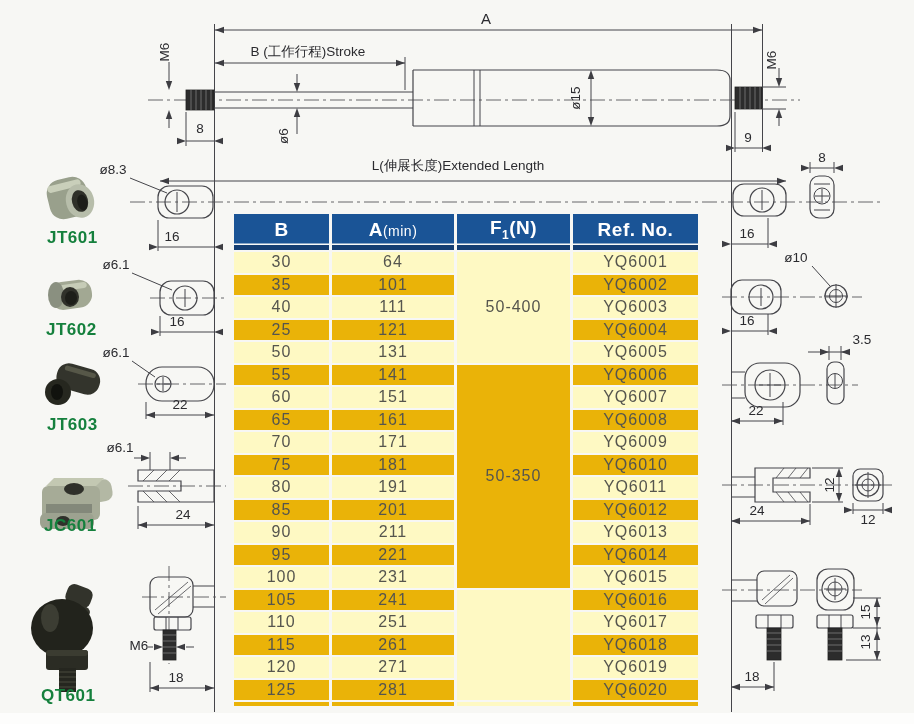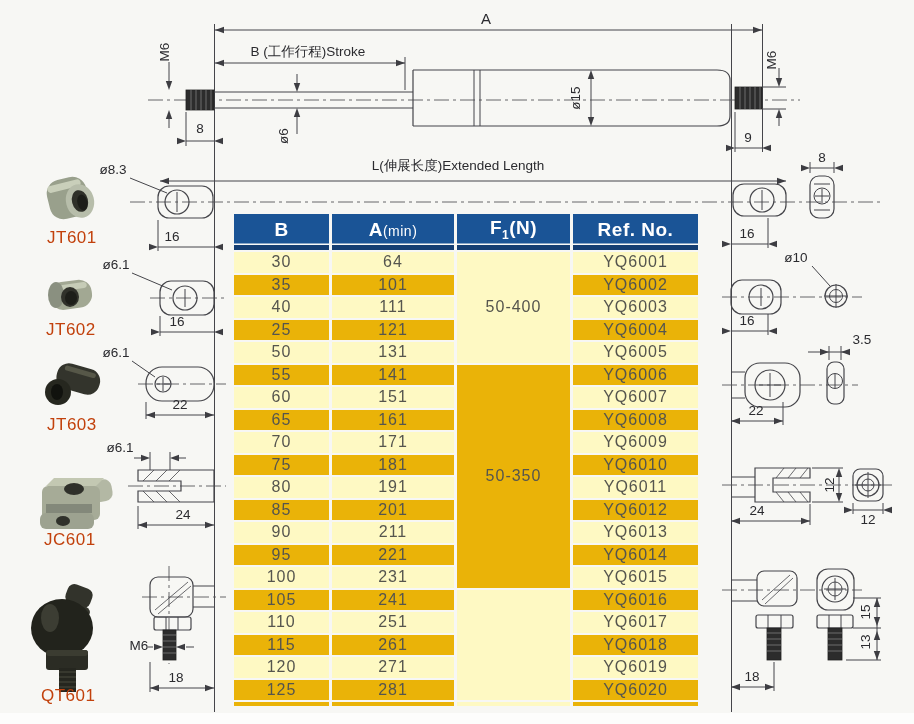--- a/index.html
+++ b/index.html
@@ -12,21 +12,21 @@
   svg text{fill:#2b2b2f;font-size:13.5px;font-family:"Liberation Sans",sans-serif}
   svg text.t{text-anchor:middle}
   svg text.big{font-size:15px}
   .ln{stroke:#45454a;stroke-width:1;fill:none}
   .ln2{stroke:#45454a;stroke-width:1.2;fill:none}
   .cl{stroke:#55555a;stroke-width:.9;fill:none;stroke-dasharray:15 4 3 4}
   .hat{stroke:#45454a;stroke-width:.8;fill:none}
   .thr{fill:#2c2c2c;stroke:#222;stroke-width:.8}
   .ridge{stroke:#7d7d7d;stroke-width:.8}
   .ar{fill:#3d3d42;stroke:none}
-  .plabel{position:absolute;font-size:17px;font-weight:400;color:#c2410c;letter-spacing:.5px}
+  .plabel{position:absolute;font-size:17px;font-weight:700;color:#15803d;letter-spacing:.5px}
   table.spec{
     position:absolute;left:231px;top:212px;
     border-collapse:separate;border-spacing:3px 2px;table-layout:fixed;
   }
   table.spec col.c1{width:95px}
   table.spec col.c2{width:122px}
   table.spec col.c3{width:113px}
   table.spec col.c4{width:125px}
   table.spec th{
     background:#1a5496;color:#fff;height:31px;font-weight:bold;font-size:19px;
@@ -339,21 +339,21 @@
     <rect x="59" y="668" width="17" height="24" fill="#25261f"></rect>
     <path d="M59,672 H76 M59,677 H76 M59,682 H76 M59,687 H76" stroke="#4a4b3e" stroke-width="1"></path>
   </g>
 
   <rect x="0" y="713" width="914" height="11" fill="#fdfdfc"></rect>
 </svg>
 
 <div class="plabel" style="left:47px;top:228px">JT601</div>
 <div class="plabel" style="left:46px;top:320px">JT602</div>
 <div class="plabel" style="left:47px;top:415px">JT603</div>
-<div class="plabel" style="left:44px;top:530px">JC601</div>
+<div class="plabel" style="left:44px;top:516px">JC601</div>
 <div class="plabel" style="left:41px;top:686px">QT601</div>
 
 <table class="spec">
   <colgroup>
       <col class="c1">
       <col class="c2">
       <col class="c3">
       <col class="c4">
     </colgroup>
   <tbody>

